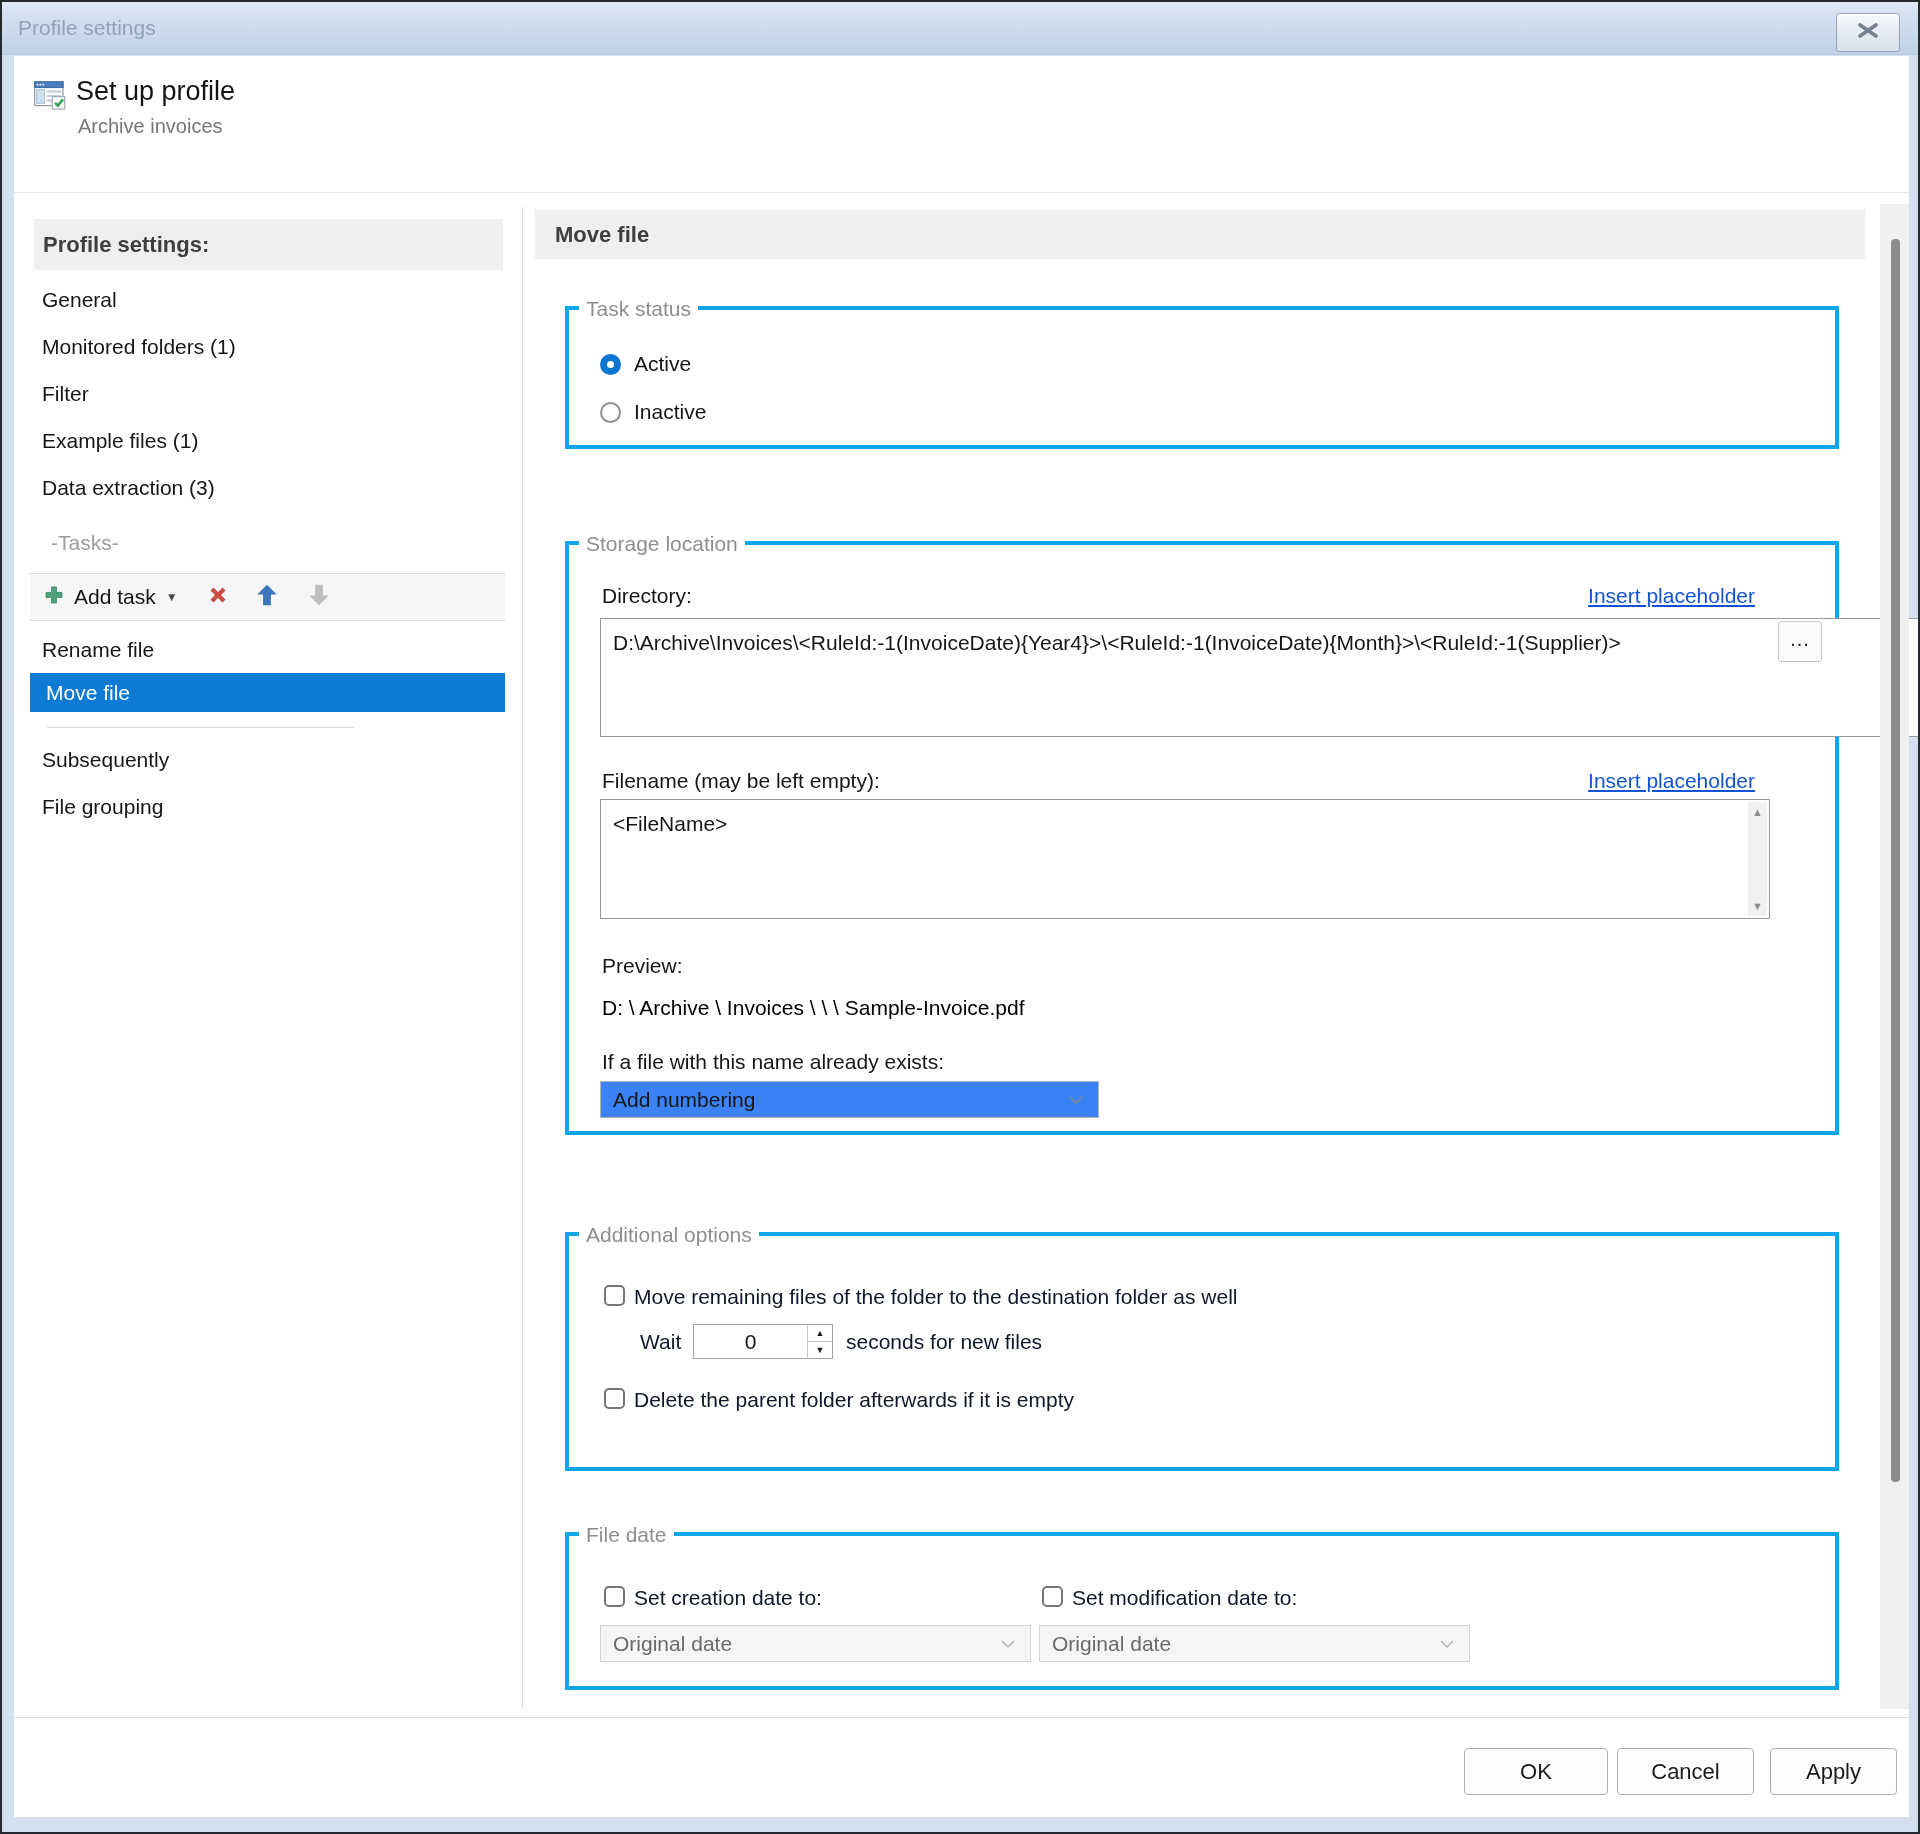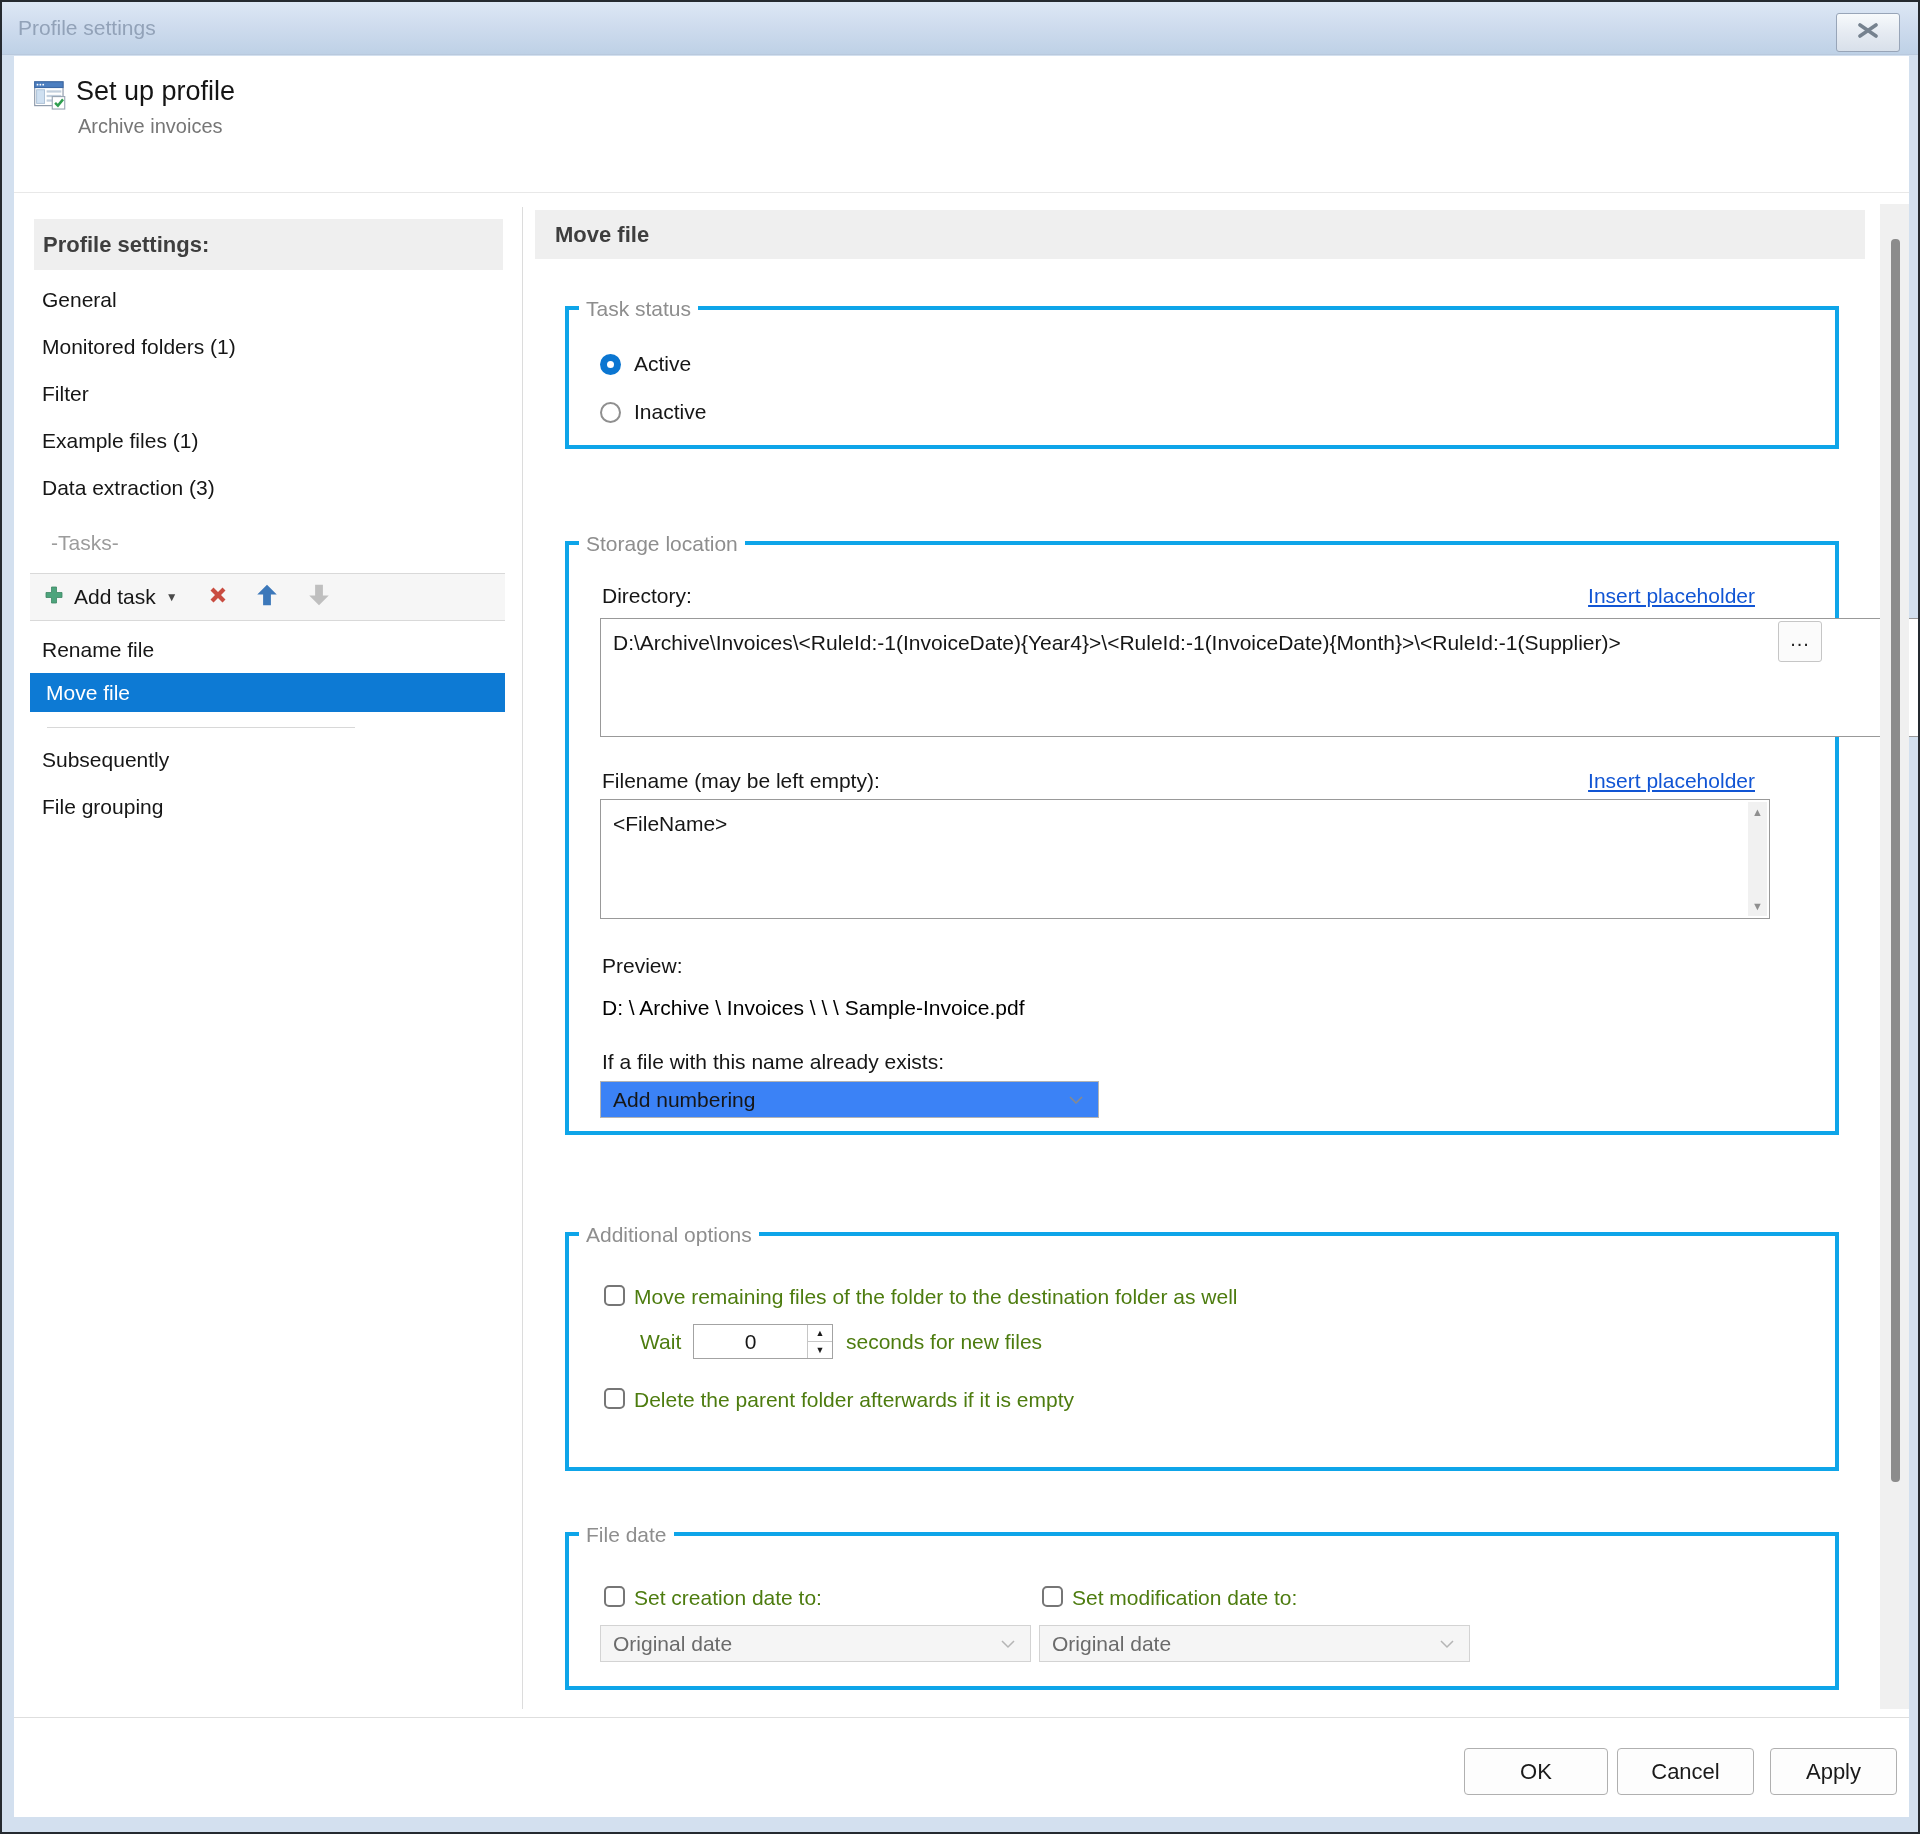--- a/index.html
+++ b/index.html
@@ -87,21 +87,21 @@
   .preview-val { position:absolute; font-size:21px; color:#000000; white-space:nowrap; }
   .dropdown { position:absolute; height:37px; border:1px solid #b3b3b3; background:#3b82f6;
               display:flex; align-items:center; padding:0 14px 0 12px; cursor:default; }
   .dropdown .dd-val { font-size:21px; color:#161616; flex:1; }
   .dropdown.disabled { background:#f5f5f5; border-color:#d3d3d3; }
   .dropdown.disabled .dd-val { color:#6b6b6b; }
 
   .fs-add { left:551px; top:1176px; width:1274px; height:239px; }
   .checkbox { position:absolute; width:21px; height:21px; border:2px solid #767676;
               border-radius:5px; background:#ffffff; cursor:default; }
-  .cb-label { position:absolute; font-size:21px; color:#4d7c0f; line-height:26px; white-space:nowrap; cursor:default; }
+  .cb-label { position:absolute; font-size:21px; color:#0f172a; line-height:26px; white-space:nowrap; cursor:default; }
   .spinbox { position:absolute; left:124px; top:88px; width:140px; height:35px;
              border:1px solid #a3a3a3; background:#ffffff; display:flex; }
   .spin-val { flex:1; text-align:center; font-size:21px; line-height:33px; color:#161616; }
   .spin-col { width:25px; border-left:1px solid #c6c6c6; display:flex; flex-direction:column; }
   .spin-up, .spin-dn { flex:1; font-size:9px; color:#1a1a1a; text-align:center;
                        line-height:16px; cursor:default; background:#ffffff; }
   .spin-up { border-bottom:1px solid #c6c6c6; }
 
   .fs-date { left:551px; top:1476px; width:1274px; height:158px; }
 

